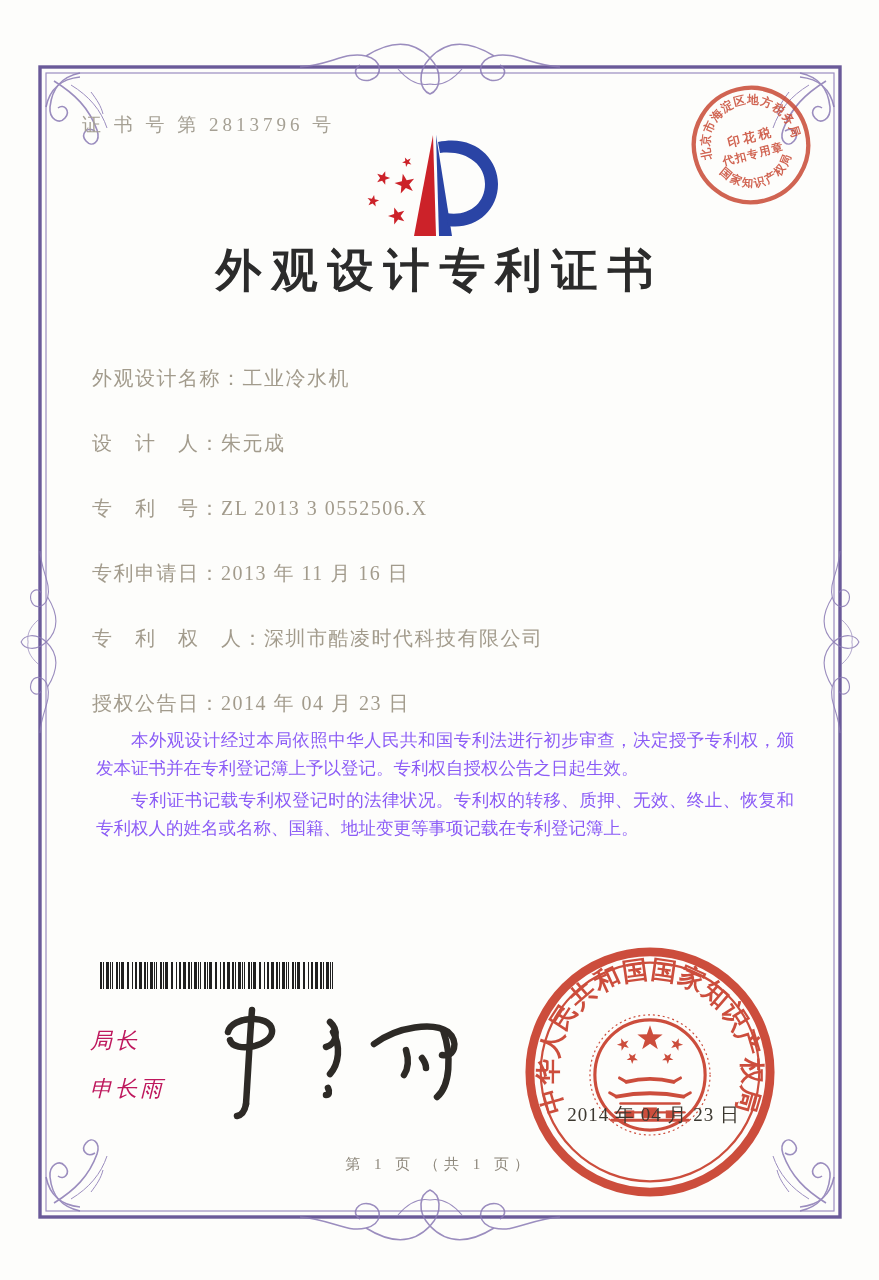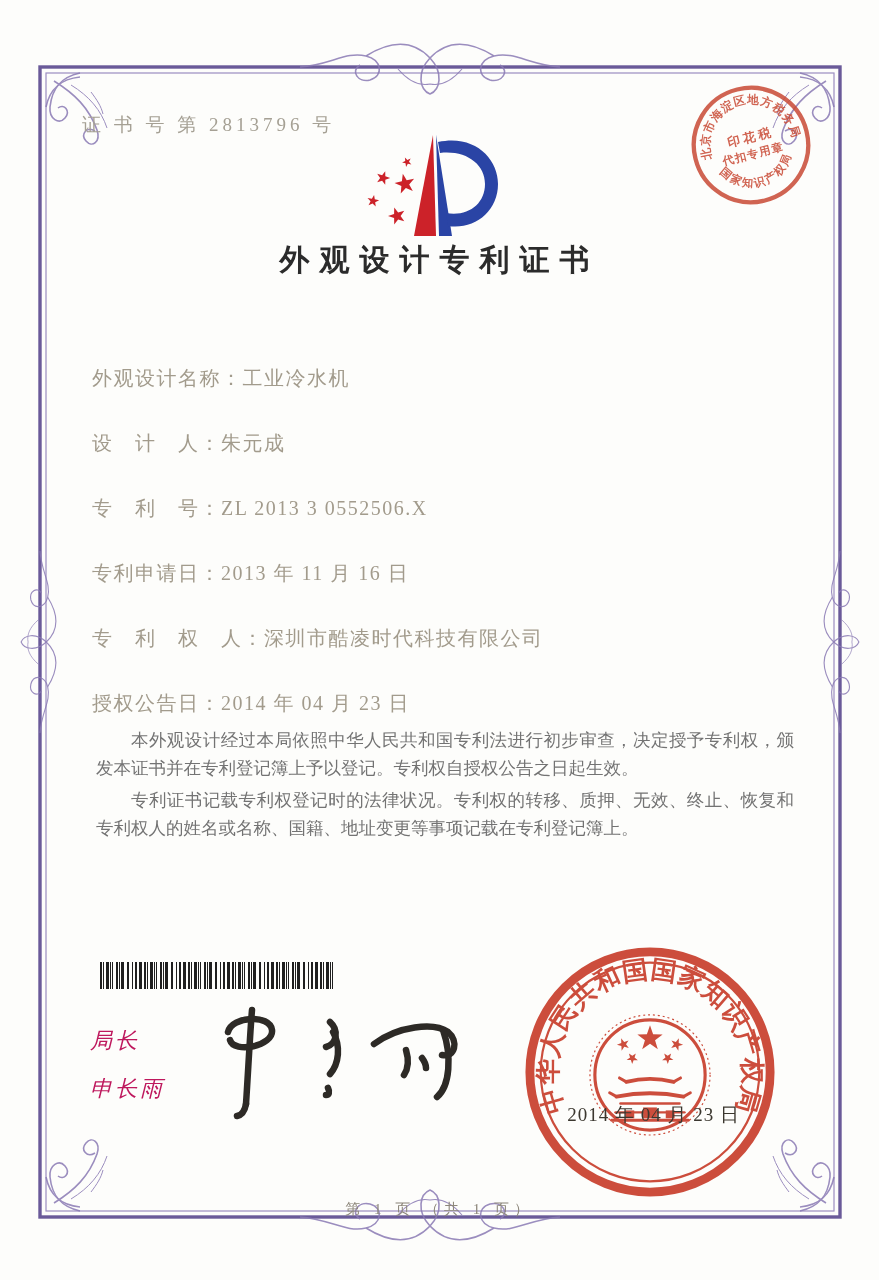--- a/index.html
+++ b/index.html
@@ -18,50 +18,50 @@
     position:absolute;left:82px;top:112px;
     font-size:19px;letter-spacing:4px;color:#a5a094;z-index:2;
   }
   .tax-stamp{
     position:absolute;left:686px;top:80px;width:130px;height:130px;
     transform:rotate(-14deg);opacity:.85;z-index:2;
   }
   .logo{position:absolute;left:352px;top:126px;width:150px;height:120px;z-index:2;}
   .title{
     position:absolute;left:0;top:240px;width:100%;
-    text-align:center;font-size:30px;font-weight:bold;color:#2b2b2b;
+    text-align:center;font-size:46px;font-weight:bold;color:#2b2b2b;
     letter-spacing:10px;z-index:2;
   }
   .fields{position:absolute;left:92px;top:366px;width:640px;z-index:2;}
   .field-row{
     font-size:20px;color:#a29b8c;letter-spacing:1.5px;
     line-height:24px;margin-bottom:41px;white-space:nowrap;
   }
   .paragraphs{
     position:absolute;left:96px;top:726px;width:698px;z-index:2;
-    font-size:17.5px;color:#737373;line-height:28px;text-align:justify;
+    font-size:17.5px;color:#8b5cf6;line-height:28px;text-align:justify;
   }
   .paragraphs p{margin:0 0 4px 0;text-indent:2em;}
   .barcode{
     position:absolute;left:100px;top:962px;width:242px;height:27px;
     display:flex;align-items:stretch;z-index:2;
   }
   .barcode i{display:block;height:100%;background:#1f1f1f;flex:0 0 auto;}
   .signer{position:absolute;left:90px;top:1026px;z-index:2;color:#be185d;font-style:italic;}
   .signer .t{font-size:22px;letter-spacing:3px;margin-bottom:18px;}
   .signer .n{font-size:22px;letter-spacing:3px;}
   .signature{position:absolute;left:212px;top:1002px;z-index:3;}
   .seal{position:absolute;left:522px;top:944px;width:256px;height:256px;opacity:.9;z-index:1;}
   .seal-date{
     position:absolute;left:546px;top:1102px;width:215px;z-index:3;
     font-size:19px;letter-spacing:1px;color:#3b372f;text-align:center;white-space:nowrap;
   }
   .footer{
     position:absolute;left:0;top:1155px;width:100%;text-align:center;
-    font-size:15px;letter-spacing:5px;color:#8e887c;z-index:2;margin-top:45px;
+    font-size:15px;letter-spacing:5px;color:#8e887c;z-index:2;
   }
 </style>
 </head>
 <body>
 
 <div class="page">
 
   <svg class="frame-svg" width="879" height="1280" viewBox="0 0 879 1280">
     <defs>
       <g id="edgeFlourish" stroke="#8a7ab4" fill="none" stroke-width="1.6" opacity="0.85">

